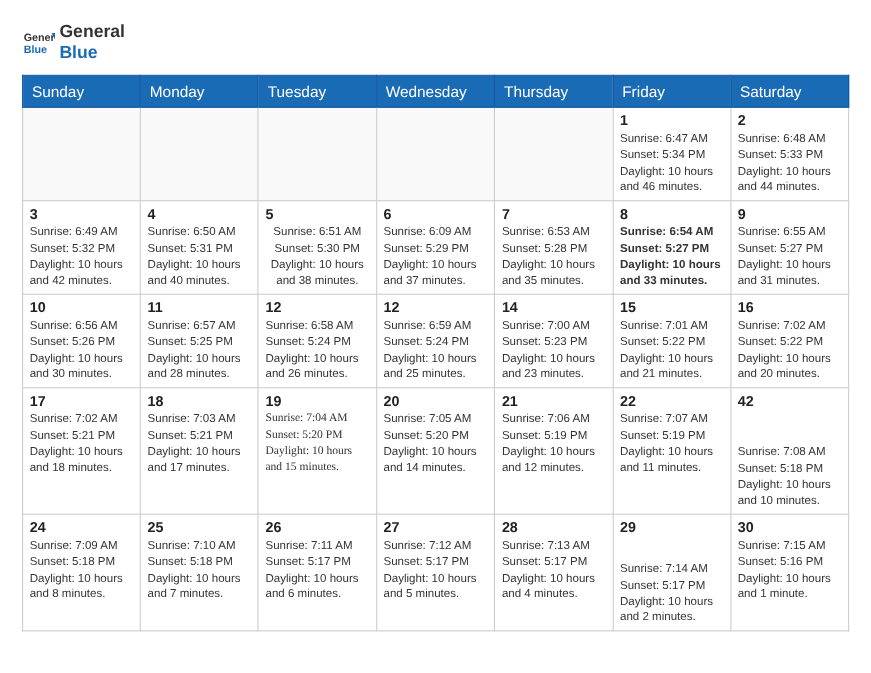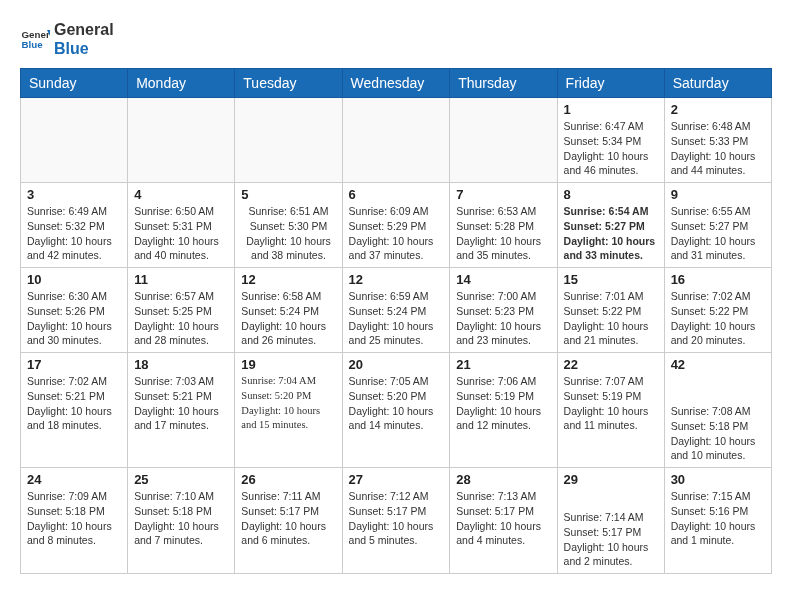--- a/index.html
+++ b/index.html
@@ -173,21 +173,21 @@
         <td>
           <span class="day-number">9</span>
           <div class="day-info" style="white-space: pre-line;">Sunrise: 6:55 AM
 Sunset: 5:27 PM
 Daylight: 10 hours and 31 minutes.</div>
         </td>
       </tr>
       <tr class="week-row">
         <td>
           <span class="day-number">10</span>
-          <div class="day-info" style="white-space: pre-line;">Sunrise: 6:30 AM
+          <div class="day-info" style="white-space: pre-line;">Sunrise: 6:56 AM
 Sunset: 5:26 PM
 Daylight: 10 hours and 30 minutes.</div>
         </td>
         <td>
           <span class="day-number">11</span>
           <div class="day-info" style="white-space: pre-line;">Sunrise: 6:57 AM
 Sunset: 5:25 PM
 Daylight: 10 hours and 28 minutes.</div>
         </td>
         <td>

